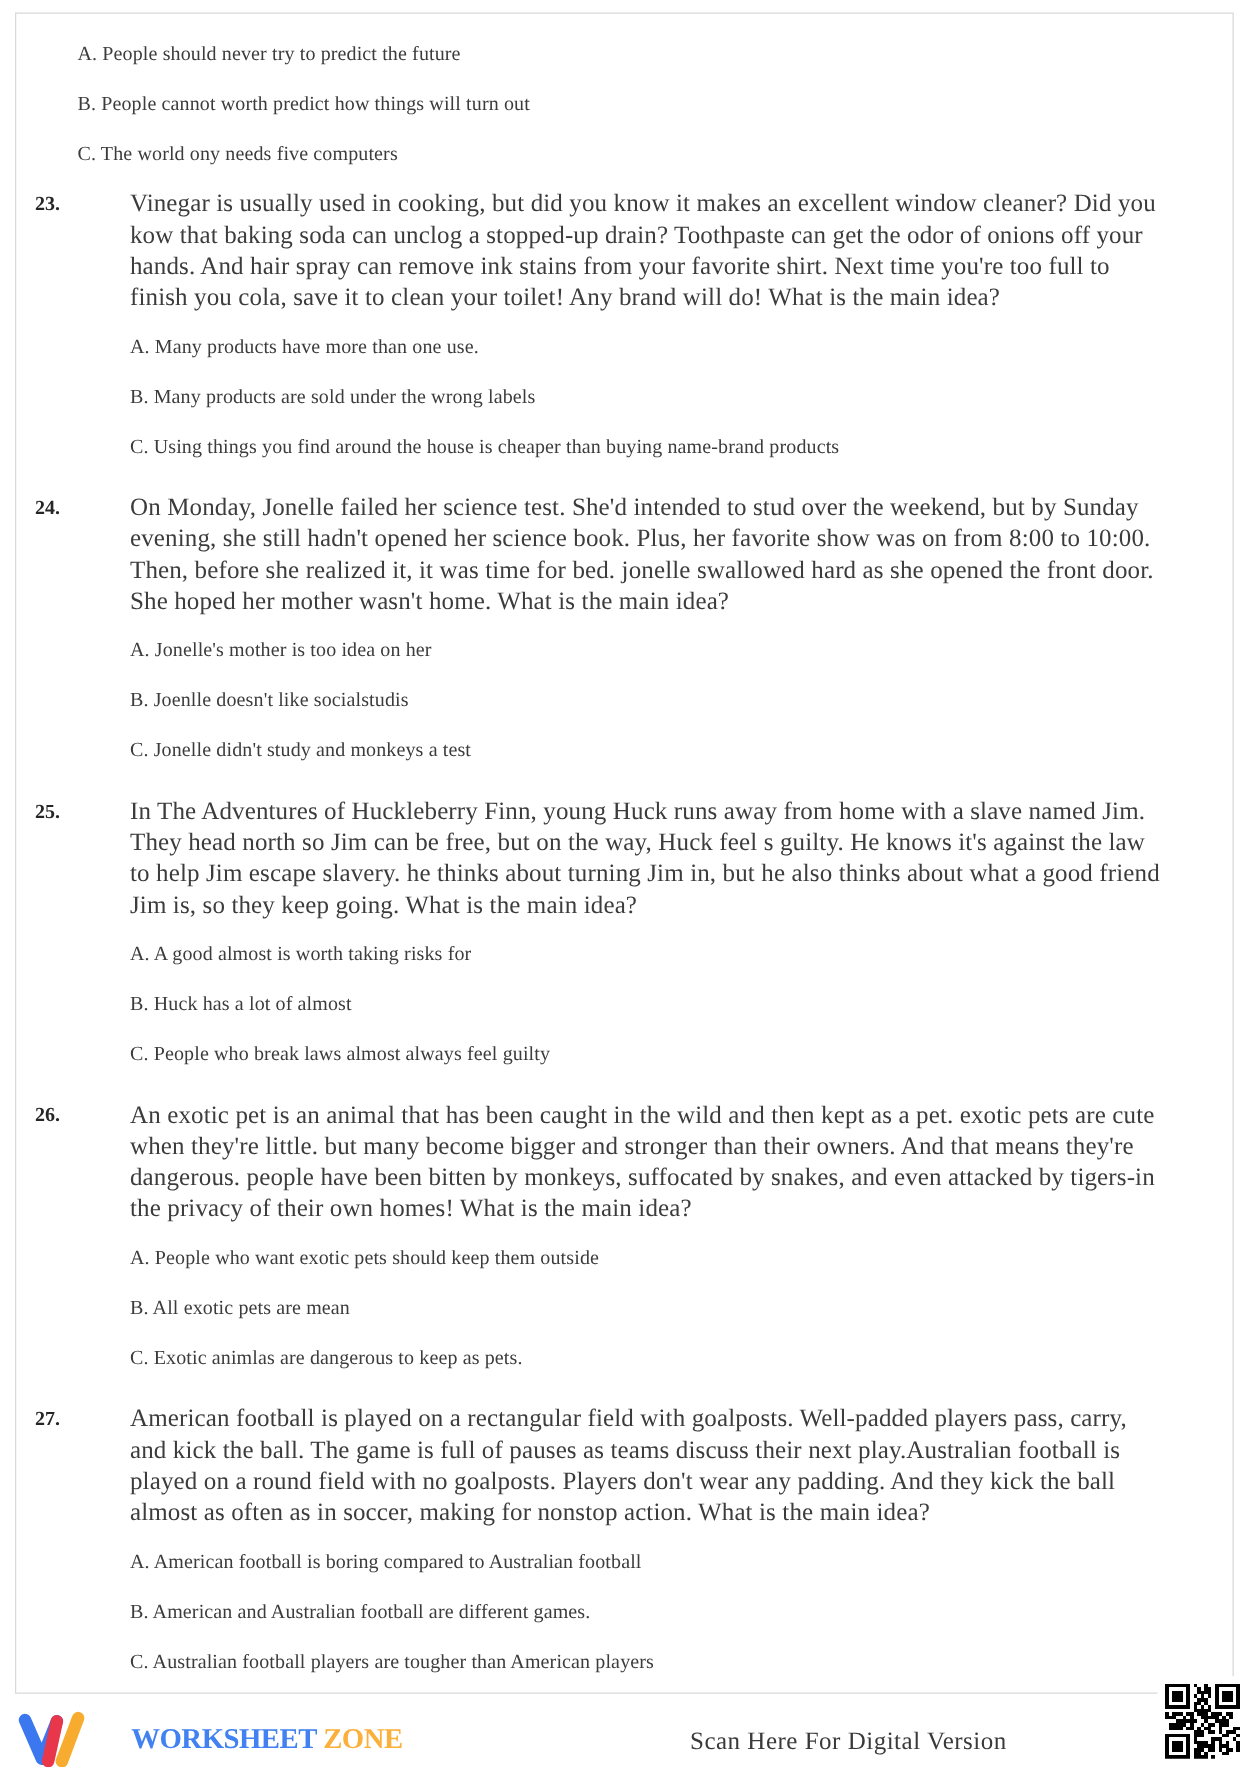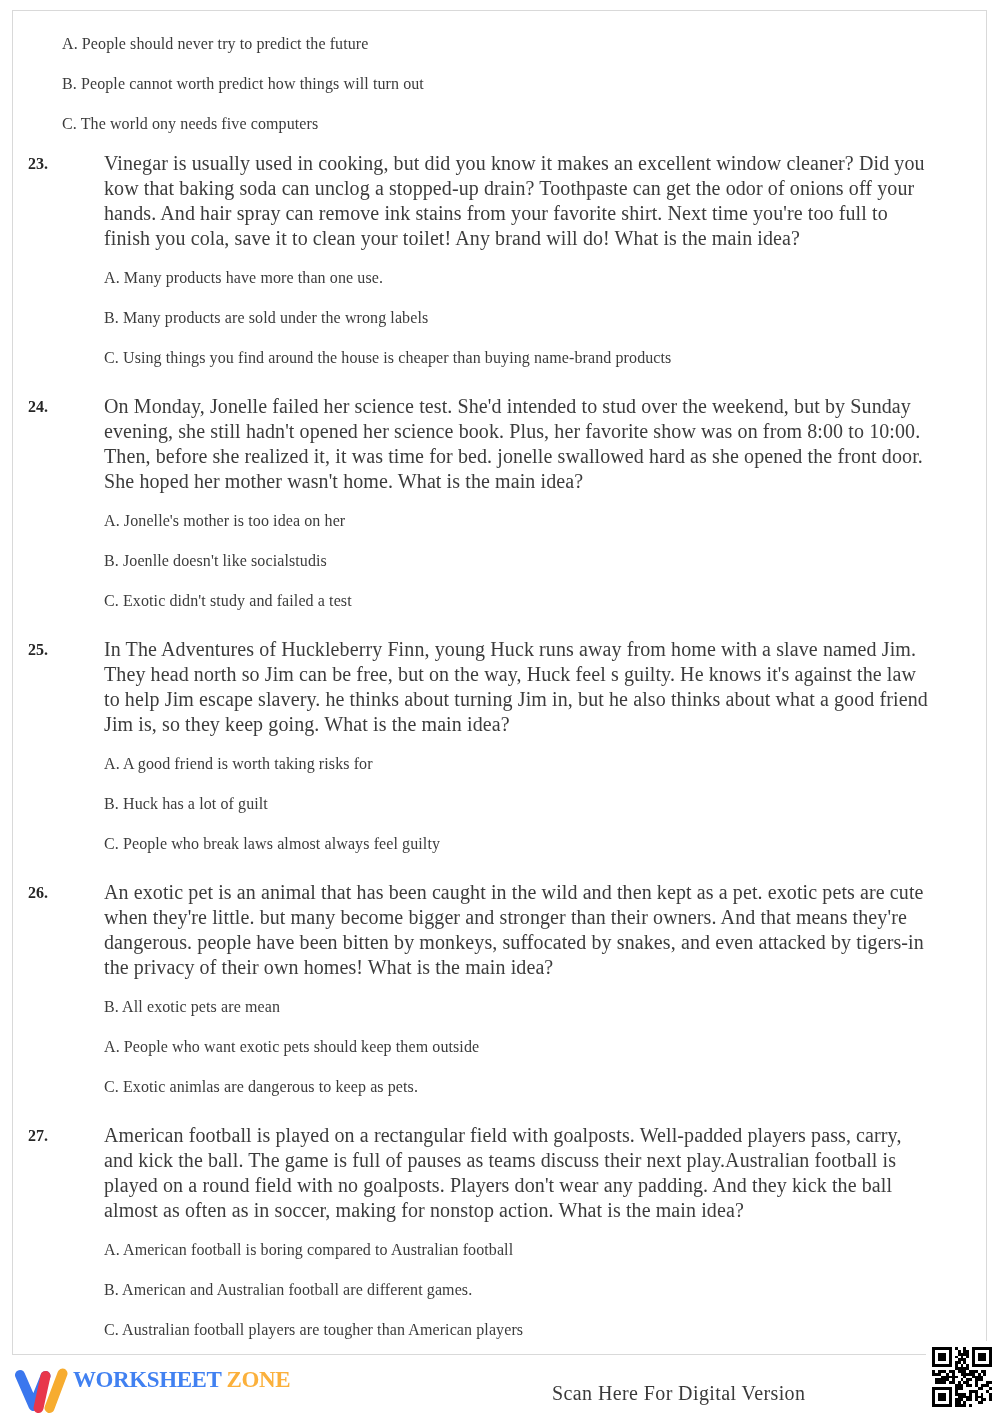--- a/index.html
+++ b/index.html
@@ -10,21 +10,21 @@
   .content-border{
     position:absolute;left:12px;top:10px;width:975px;height:1345px;
     border:1px solid #d9d9d9;box-sizing:border-box;padding-top:20px;background:#ffffff;
   }
   .top-options{margin:0 0 10px 49px;}
   .option{font-size:16px;line-height:25px;margin-bottom:15px;letter-spacing:0.1px;}
   .question{display:flex;margin-bottom:9px;gap:42px;}
   .q-num{flex:0 0 34px;margin-left:15px;font-weight:700;font-size:16px;line-height:25px;color:#262626;}
   .q-body{flex:1;padding-right:52px;}
   .q-para{margin:0 0 14px 0;font-size:20px;line-height:25px;letter-spacing:0.1px;}
-  .logo{position:absolute;left:14px;top:1367px;height:48px;display:flex;}
+  .logo{position:absolute;left:14px;top:1367px;height:48px;display:flex;align-items:center;gap:32px;}
   .logo-mark{display:block;}
   .wordmark{font-weight:700;font-size:23px;letter-spacing:-0.4px;margin-left:5px;white-space:nowrap;}
   .w-blue{color:#4181f1;}
   .w-orange{color:#fbb03b;margin-left:5px;}
   .scan-text{position:absolute;left:552px;top:1377px;font-size:20px;line-height:32px;color:#3a3a3a;letter-spacing:0.4px;white-space:nowrap;}
   .qr-box{
     position:absolute;left:926px;top:1341px;width:72px;height:72px;background:#ffffff;
     display:flex;align-items:center;justify-content:center;
   }
   .qr-box svg{width:60px;height:60px;display:block;}
@@ -51,40 +51,40 @@
         <div class="option">C. Using things you find around the house is cheaper than buying name-brand products</div>
       </div>
     </div>
 
     <div class="question">
       <div class="q-num">24.</div>
       <div class="q-body">
         <p class="q-para">On Monday, Jonelle failed her science test. She'd intended to stud over the weekend, but by Sunday evening, she still hadn't opened her science book. Plus, her favorite show was on from 8:00 to 10:00. Then, before she realized it, it was time for bed. jonelle swallowed hard as she opened the front door. She hoped her mother wasn't home. What is the main idea?</p>
         <div class="option">A. Jonelle's mother is too idea on her</div>
         <div class="option">B. Joenlle doesn't like socialstudis</div>
-        <div class="option">C. Exotic didn't study and failed a test</div>
+        <div class="option">C. Jonelle didn't study and monkeys a test</div>
       </div>
     </div>
 
     <div class="question">
       <div class="q-num">25.</div>
       <div class="q-body">
         <p class="q-para">In The Adventures of Huckleberry Finn, young Huck runs away from home with a slave named Jim. They head north so Jim can be free, but on the way, Huck feel s guilty. He knows it's against the law to help Jim escape slavery. he thinks about turning Jim in, but he also thinks about what a good friend Jim is, so they keep going. What is the main idea?</p>
-        <div class="option">A. A good friend is worth taking risks for</div>
-        <div class="option">B. Huck has a lot of guilt</div>
+        <div class="option">A. A good almost is worth taking risks for</div>
+        <div class="option">B. Huck has a lot of almost</div>
         <div class="option">C. People who break laws almost always feel guilty</div>
       </div>
     </div>
 
     <div class="question">
       <div class="q-num">26.</div>
       <div class="q-body">
         <p class="q-para">An exotic pet is an animal that has been caught in the wild and then kept as a pet. exotic pets are cute when they're little. but many become bigger and stronger than their owners. And that means they're dangerous. people have been bitten by monkeys, suffocated by snakes, and even attacked by tigers-in the privacy of their own homes! What is the main idea?</p>
+        <div class="option">A. People who want exotic pets should keep them outside</div>
         <div class="option">B. All exotic pets are mean</div>
-        <div class="option">A. People who want exotic pets should keep them outside</div>
         <div class="option">C. Exotic animlas are dangerous to keep as pets.</div>
       </div>
     </div>
 
     <div class="question">
       <div class="q-num">27.</div>
       <div class="q-body">
         <p class="q-para">American football is played on a rectangular field with goalposts. Well-padded players pass, carry, and kick the ball. The game is full of pauses as teams discuss their next play.Australian football is played on a round field with no goalposts. Players don't wear any padding. And they kick the ball almost as often as in soccer, making for nonstop action. What is the main idea?</p>
         <div class="option">A. American football is boring compared to Australian football</div>
         <div class="option">B. American and Australian football are different games.</div>

